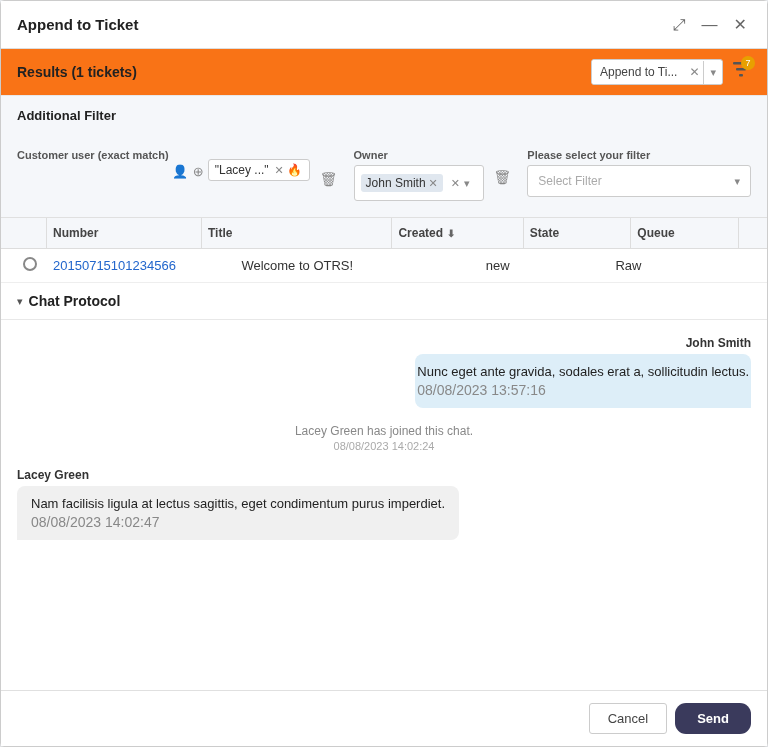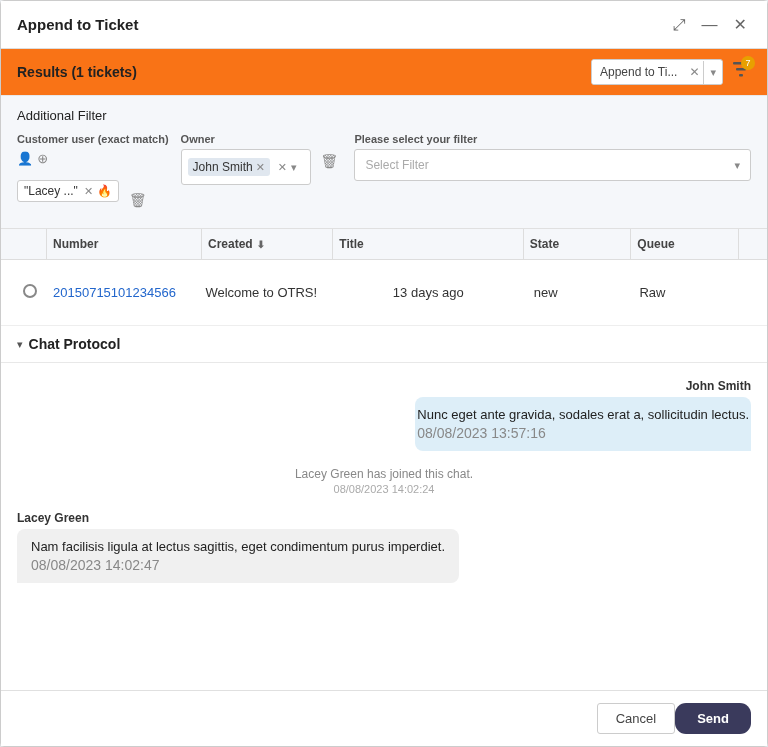--- a/index.html
+++ b/index.html
@@ -115,32 +115,31 @@
       justify-content: center;
     }
 
     .filter-section {
       background: #f5f7fa;
       padding: 12px 16px 16px;
       border-bottom: 1px solid #e0e0e0;
     }
     .filter-title {
       font-size: 13px;
-      font-weight: 400;
+      font-weight: 700;
       color: #222;
-      margin-bottom: 10px;
+      margin-bottom: 26px;
     }
     .filter-row {
       display: flex;
       align-items: flex-start;
       gap: 12px;
     }
     .filter-group {
       display: flex;
-      flex-direction: column;
       gap: 4px;
     }
     .filter-group label {
       font-size: 11px;
       color: #555;
       font-weight: 600;
     }
     .filter-tag-container {
       display: flex;
       align-items: center;
@@ -282,21 +281,21 @@
     .th-empty { width: 10px; }
     .sort-icon { font-size: 10px; color: #666; }
 
     .table-row-wrapper {
       display: flex;
       align-items: center;
       padding: 0 16px;
       border-bottom: 1px solid #eee;
     }
     .td {
-      padding: 24px 6px;
+      padding: 8px 6px;
       font-size: 13px;
       color: #333;
     }
     .td-check { width: 30px; }
     .td-number { flex: 1.2; color: #2266cc; cursor: pointer; }
     .td-title { flex: 1.5; }
     .td-created { flex: 1; }
     .td-state { flex: 0.8; margin-left: 12px; }
     .td-queue { flex: 0.8; }
     .td-empty { width: 10px; }
@@ -393,21 +392,21 @@
       border-radius: 8px 8px 8px 0;
       padding: 10px 14px;
       max-width: 480px;
       font-size: 13px;
       color: #222;
     }
 
     .modal-footer {
       display: flex;
       justify-content: flex-end;
-      gap: 0;
+      gap: 8px;
       padding: 12px 16px;
       border-top: 1px solid #e0e0e0;
       background: #fff;
     }
     .btn-cancel {
       padding: 7px 18px;
       font-size: 13px;
       border: 1px solid #ccc;
       border-radius: 3px;
       background: #fff;
@@ -504,42 +503,41 @@
       </div>
     </div>
   </div>
 
   <div class="table-section">
     <div class="table-header">
       <div class="th th-check"></div>
       <div class="th th-number">
         <span>Number</span>
       </div>
+      <div class="th th-title">
+        <span>Title</span>
+      </div>
       <div class="th th-created">
         <span>Created</span>
         <span class="sort-icon">⬇</span>
       </div>
-      <div class="th th-title">
-        <span>Title</span>
-      </div>
       <div class="th th-state">
         <span>State</span>
       </div>
       <div class="th th-queue">
         <span>Queue</span>
       </div>
       <div class="th th-empty"></div>
     </div>
     <div class="table-row-wrapper">
       <div class="td td-check">
         <span class="radio-circle"></span>
       </div>
       <div class="td td-number">20150715101234566</div>
       <div class="td td-title">Welcome to OTRS!</div>
-      <div class="td td-created">13 days ago</div>
       <div class="td td-state">new</div>
       <div class="td td-queue">Raw</div>
       <div class="td td-empty"></div>
     </div>
   </div>
 
   <div class="chat-section">
     <div class="chat-header">
       <span class="chat-header-chevron">▾</span>
       <span class="chat-header-label">Chat Protocol</span>

